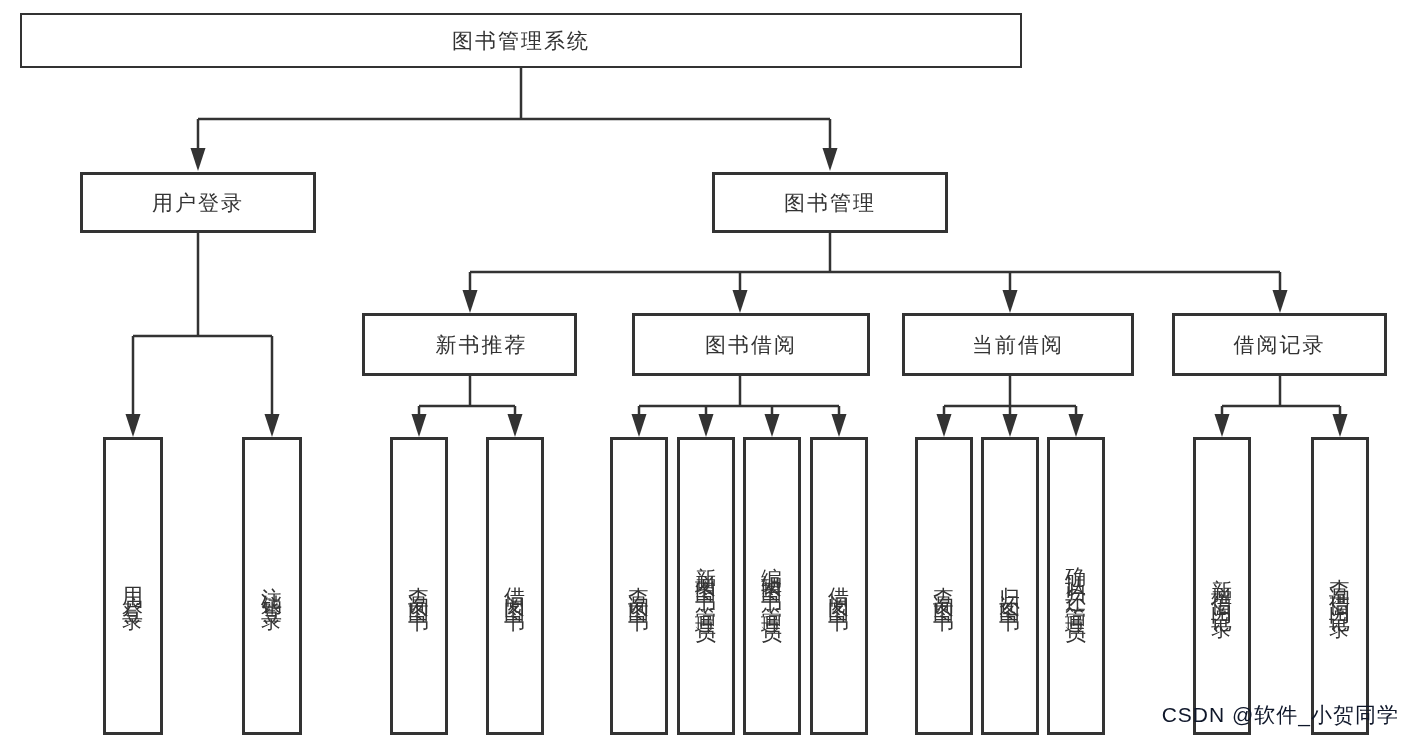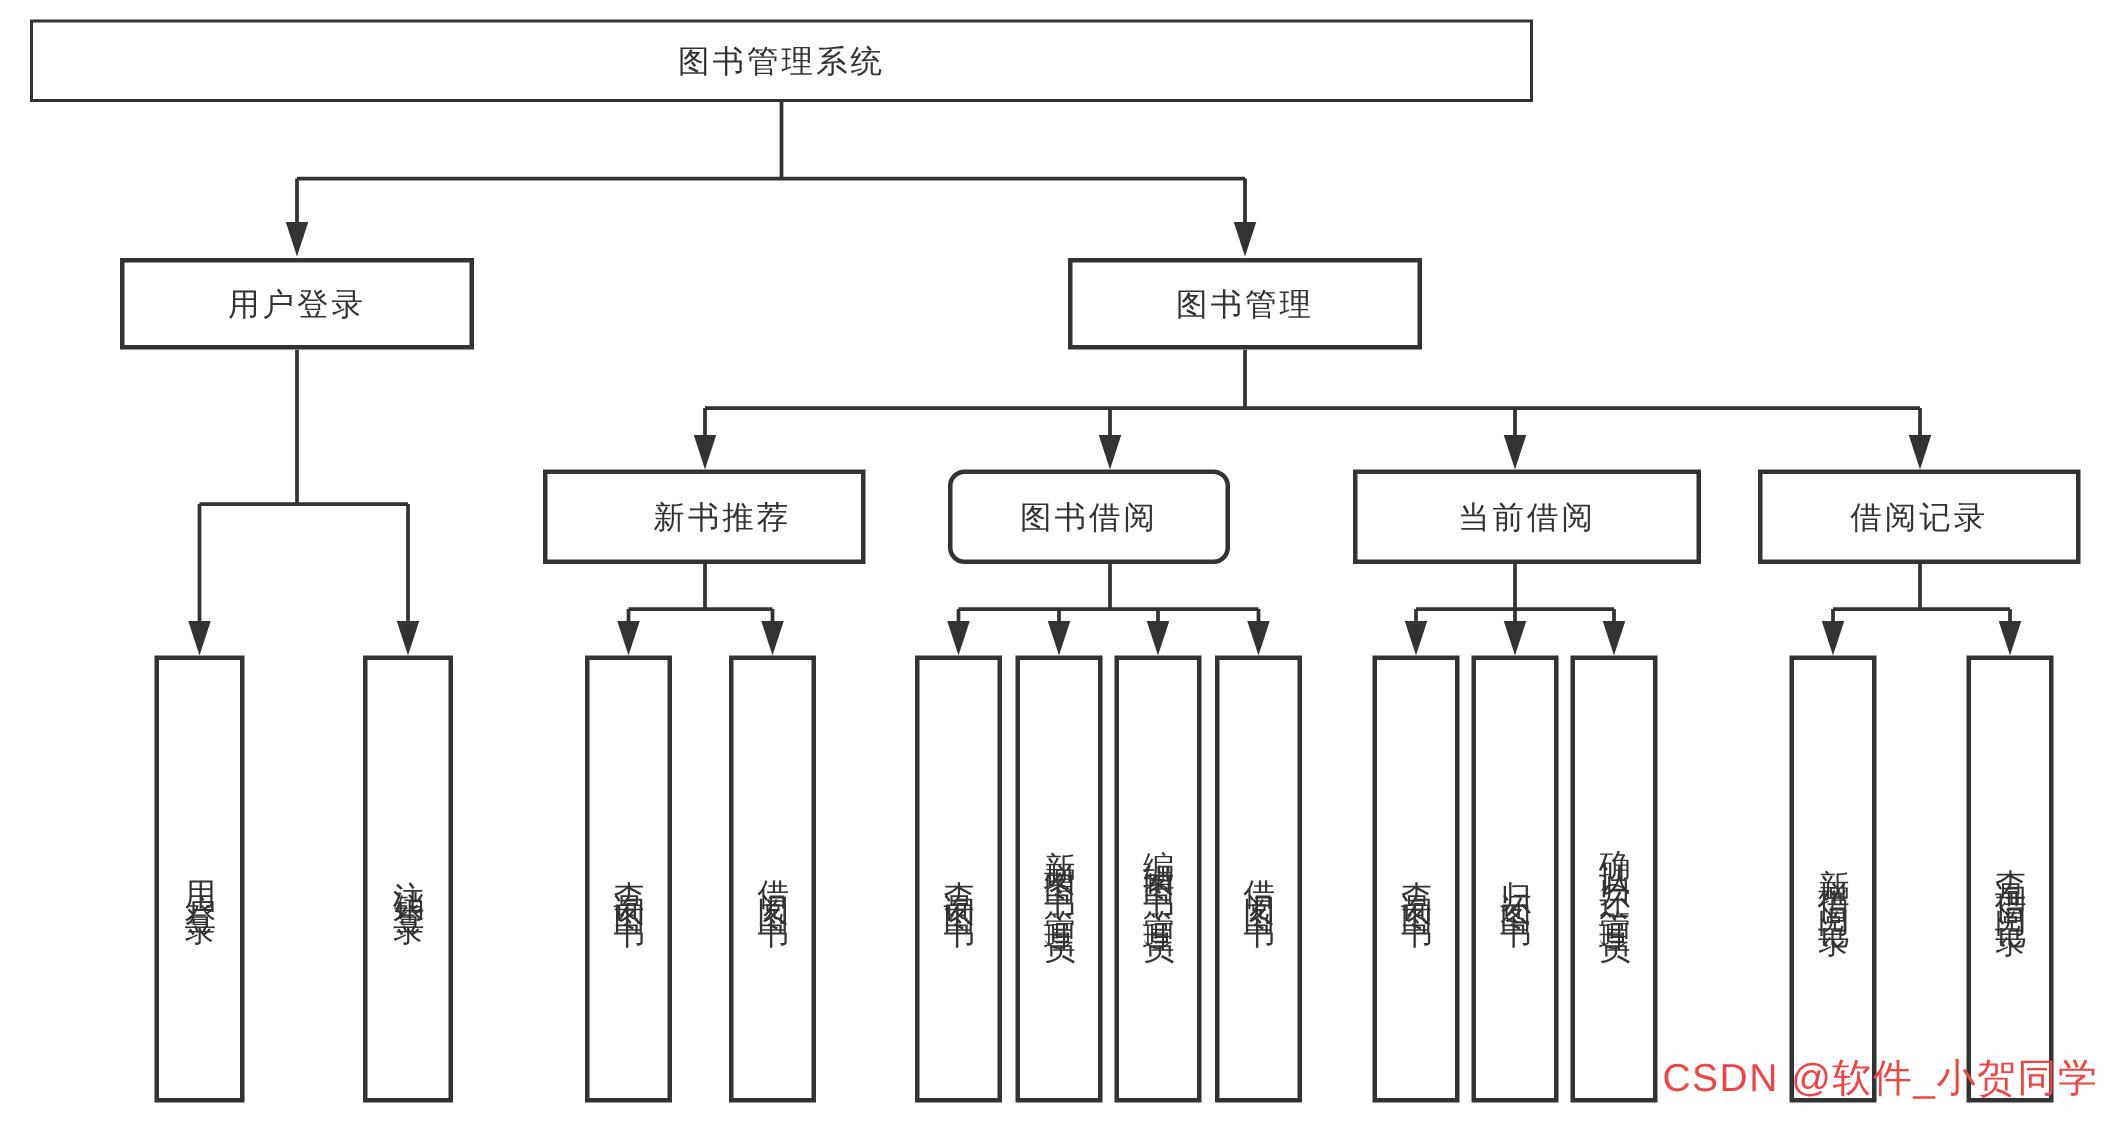--- a/index.html
+++ b/index.html
@@ -37,22 +37,22 @@
     text-orientation: mixed;
     letter-spacing: 8px;
     line-height: 1;
     font-size: 21px;
     color: #333333;
   }
   .watermark {
     position: absolute;
     right: 6px;
     top: 701px;
-    font-size: 26px;
-    color: #ef4444;
+    font-size: 21px;
+    color: #0f172a;
     letter-spacing: 1px;
     white-space: nowrap;
     z-index: 5;
   }
 </style>
 </head>
 <body>
 
 <div id="canvas">
 
@@ -121,21 +121,21 @@
       <polygon points="1332.5,414 1347.5,414 1340,437"></polygon>
     </g>
   </svg>
 
   <div class="box root-box" style="left:20px; top:13px; width:1002px; height:55px;font-family:Liberation Serif, serif;">图书管理系统</div>
 
   <div class="box" style="left:80px; top:172px; width:236px; height:61px;">用户登录</div>
   <div class="box" style="left:712px; top:172px; width:236px; height:61px;">图书管理</div>
 
   <div class="box" style="left:362px; top:313px; width:215px; height:63px;padding-left:24px;">新书推荐</div>
-  <div class="box" style="left:632px; top:313px; width:188px; height:63px;border-radius:11px;">图书借阅</div>
+  <div class="box" style="left:632px; top:313px; width:238px; height:63px;">图书借阅</div>
   <div class="box" style="left:902px; top:313px; width:232px; height:63px;">当前借阅</div>
   <div class="box" style="left:1172px; top:313px; width:215px; height:63px;">借阅记录</div>
 
   <div class="box vbox" style="left:103px; top:437px; width:60px; height:298px;">
     <span class="vtext">用户登录</span>
   </div>
   <div class="box vbox" style="left:242px; top:437px; width:60px; height:298px;">
     <span class="vtext">注销登录</span>
   </div>
 

